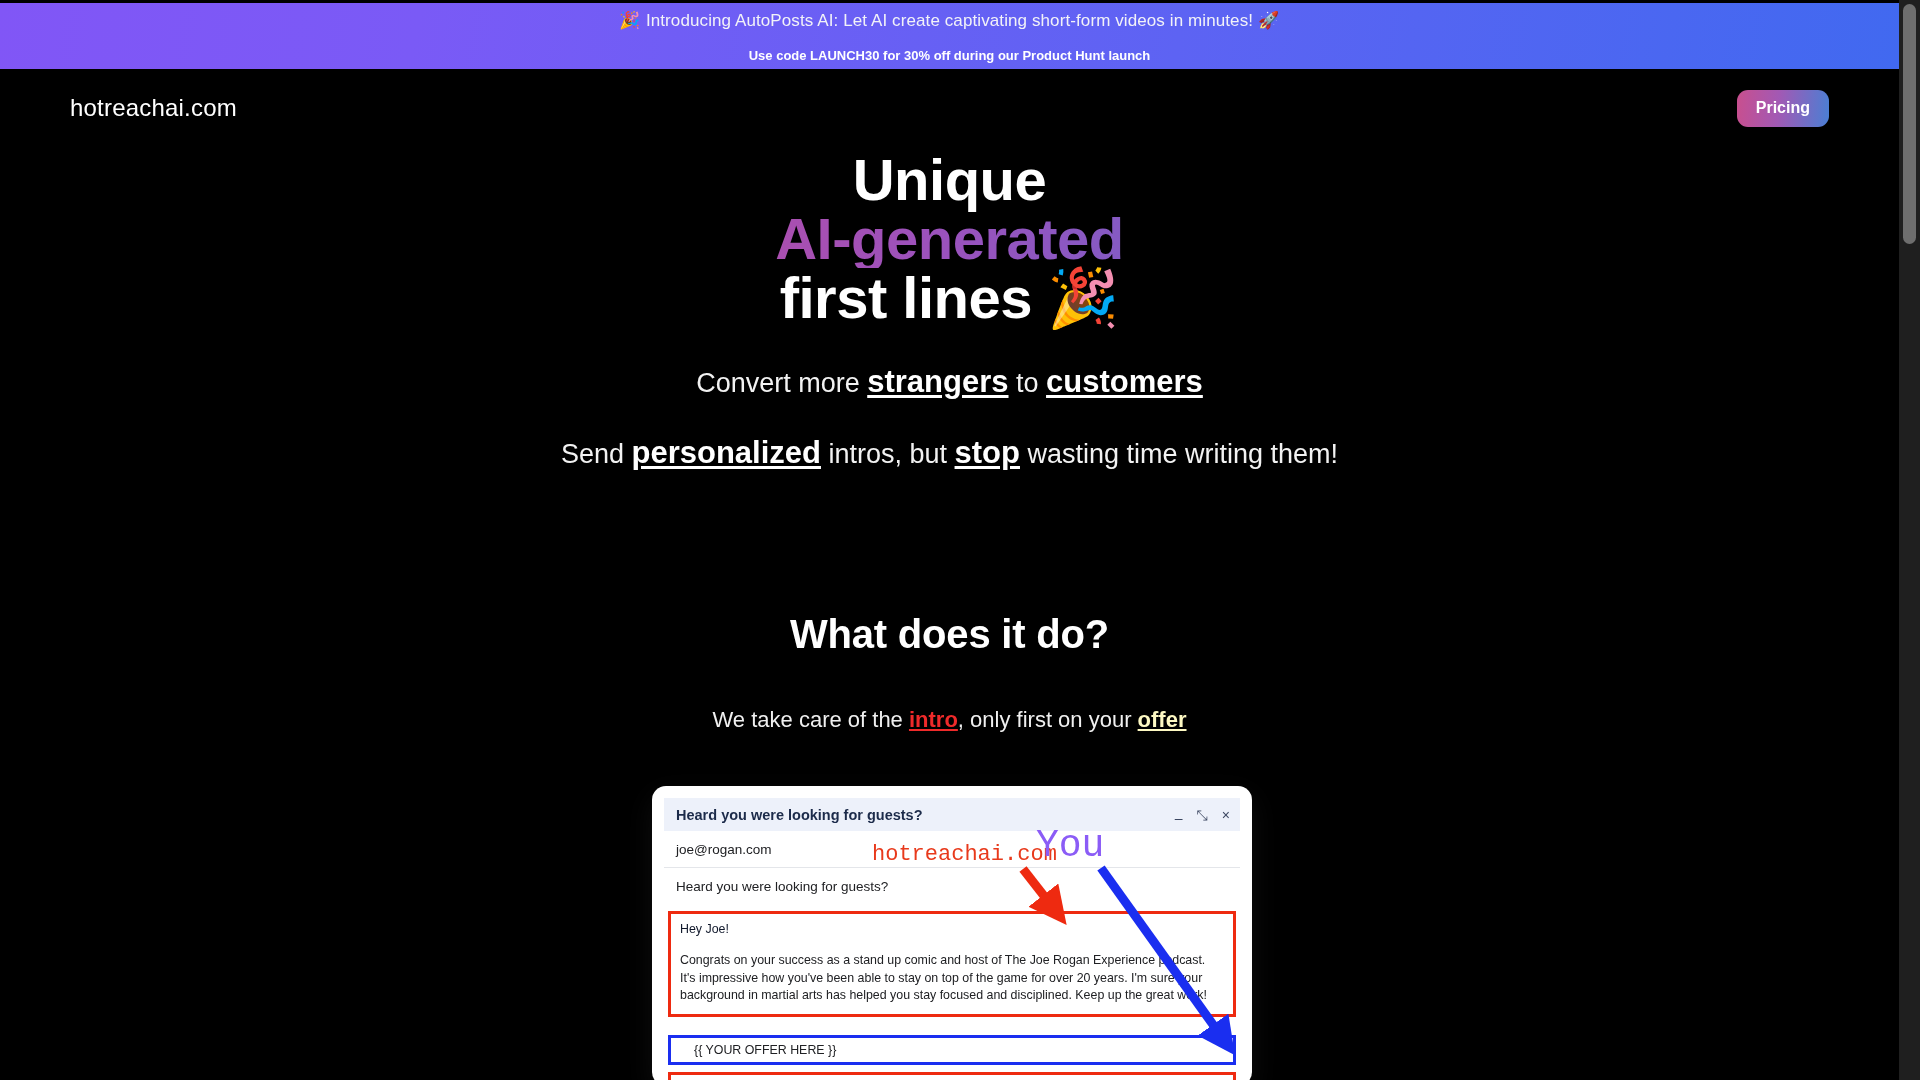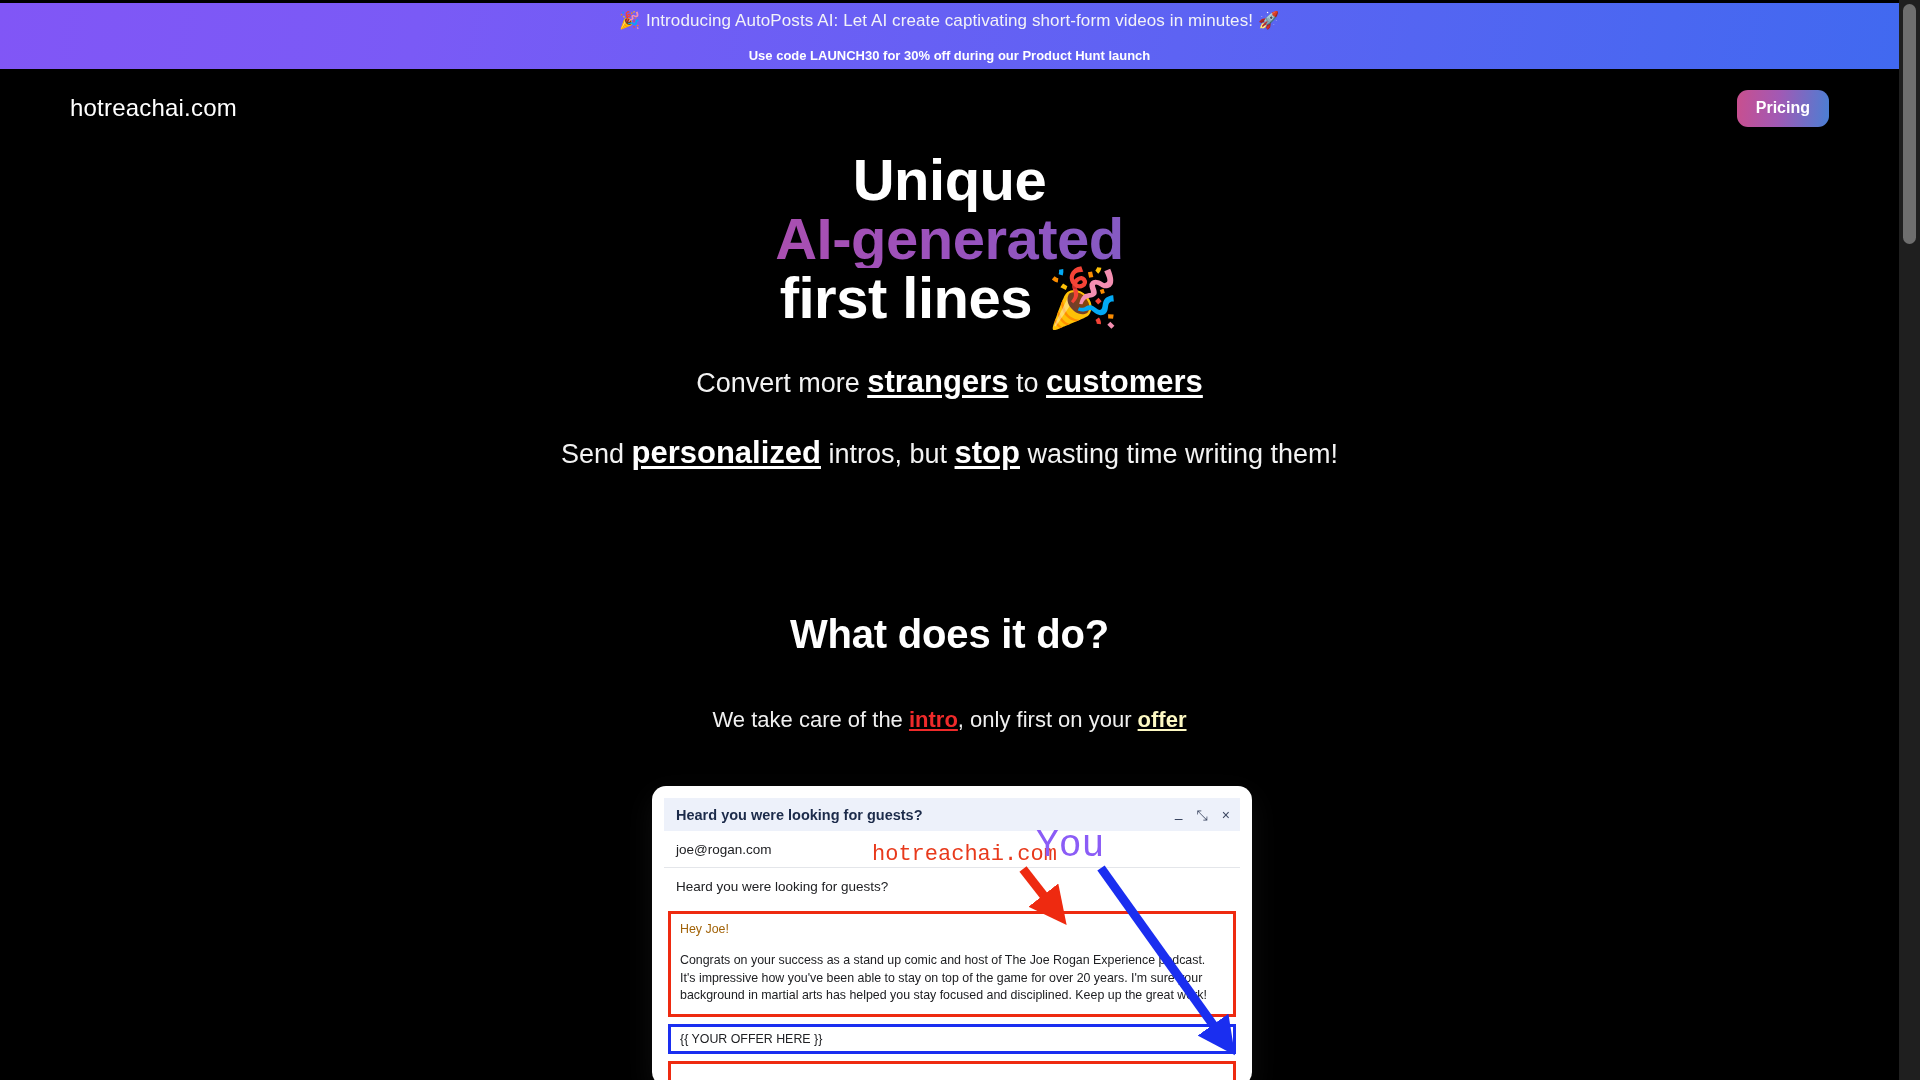--- a/index.html
+++ b/index.html
@@ -230,35 +230,35 @@
   .compose-field.no-border { border-bottom: none; }
 
   .body-box {
     margin: 6px 4px 0 4px;
     border: 3px solid #ee2a10;
     background: #ffffff;
     padding: 7px 9px 9px 9px;
   }
   .body-greeting {
     font-size: 12.4px;
-    color: #a16207;
+    color: #0f172a;
     line-height: 17px;
   }
   .body-paragraph {
     margin-top: 14px;
     font-size: 12.4px;
     color: #202124;
     line-height: 17.5px;
   }
 
   .offer-box {
-    margin: 7px 4px 0 4px;
+    margin: 18px 4px 0 4px;
     border: 3px solid #1a2ef0;
     background: #ffffff;
-    padding: 5px 9px;
+    padding: 5px 23px;
     font-size: 12.4px;
     color: #202124;
   }
   .signature-box {
     margin: 7px 4px 0 4px;
     border: 3px solid #ee2a10;
     background: #ffffff;
     height: 40px;
   }
 

